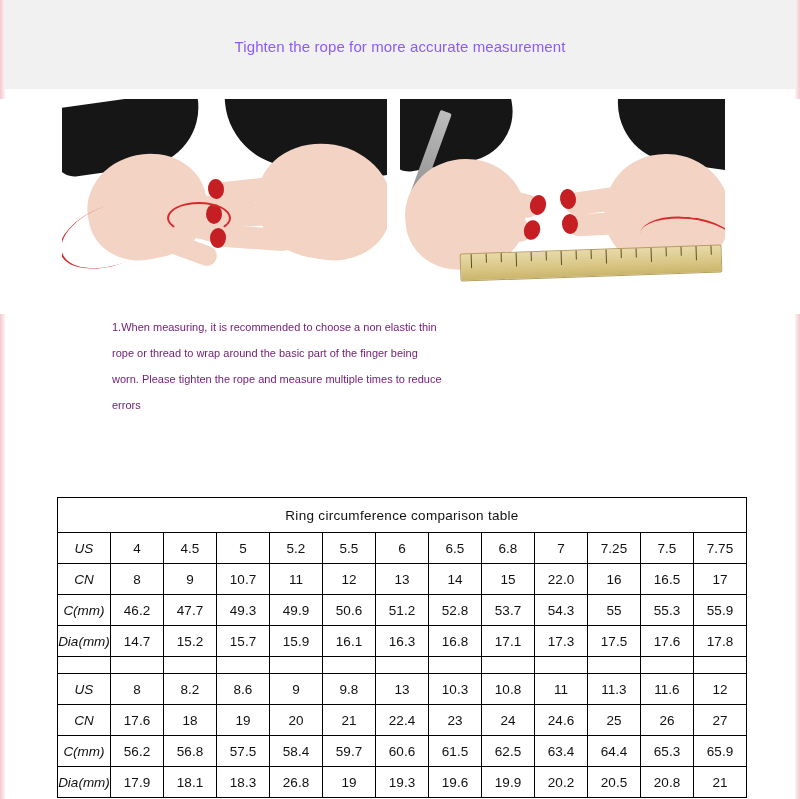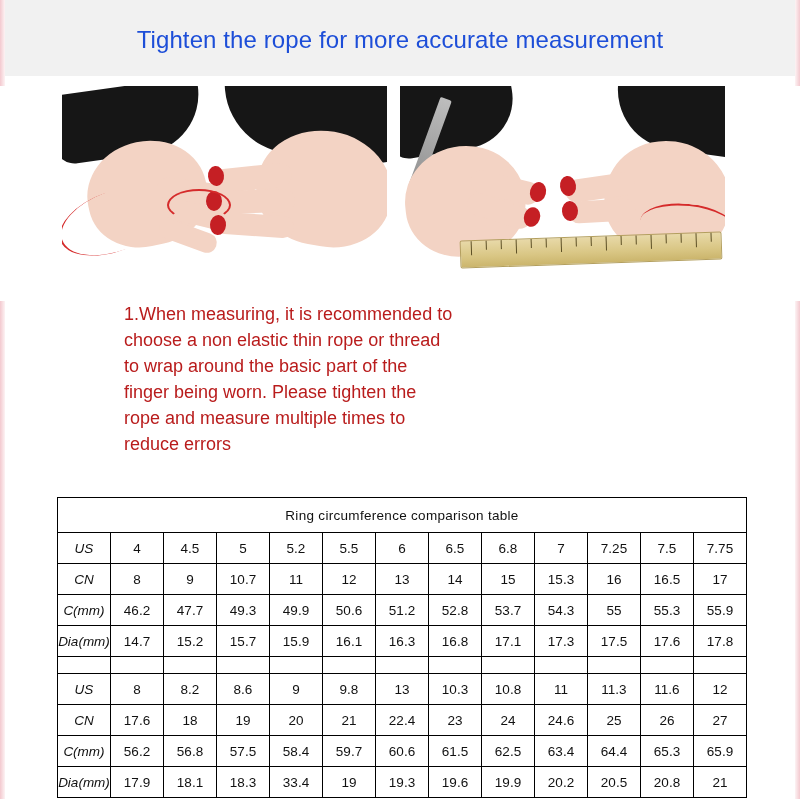--- a/index.html
+++ b/index.html
@@ -39,24 +39,24 @@
     text-align: center;
   }
   .header h1 {
     margin: 0 0 14px 0;
     font-size: 25px;
     font-weight: 400;
     color: #1b1b1b;
     letter-spacing: 0.2px;
   }
   .header h2 {
-    margin: 0;
-    font-size: 24px;
+    margin: 12px;
+    font-size: 15px;
     font-weight: 400;
-    color: #1d4ed8;
+    color: #8b5cf6;
     letter-spacing: 0.1px;
   }
 
   
   .photos {
     position: relative;
     width: 800px;
     height: 215px;
     background: #ffffff;
     margin-top: 10px;
@@ -124,24 +124,23 @@
   }
 
   
   .captions {
     position: relative;
     width: 800px;
     height: 120px;
   }
   .caption {
     position: absolute;
-    font-size: 18px;
+    font-size: 11px;
     line-height: 26px;
-    color: #b91c1c;
-    margin-left: 12px;
+    color: #701a75;
   }
   .caption-left { left: 112px; top: 0; width: 330px; }
   .caption-right { left: 455px; top: 26px; width: 300px; }
 
   
   .table-wrap {
     position: absolute;
     left: 57px;
     top: 497px;
     width: 612px;
@@ -285,21 +284,21 @@
           <tr>
             <td class="label-col">CN</td>
             <td>8</td>
             <td>9</td>
             <td>10.7</td>
             <td>11</td>
             <td>12</td>
             <td>13</td>
             <td>14</td>
             <td>15</td>
-            <td>15.3</td>
+            <td>22.0</td>
             <td>16</td>
             <td>16.5</td>
             <td>17</td>
           </tr>
           <tr>
             <td class="label-col">C(mm)</td>
             <td>46.2</td>
             <td>47.7</td>
             <td>49.3</td>
             <td>49.9</td>
@@ -385,21 +384,21 @@
             <td>63.4</td>
             <td>64.4</td>
             <td>65.3</td>
             <td>65.9</td>
           </tr>
           <tr>
             <td class="label-col">Dia(mm)</td>
             <td>17.9</td>
             <td>18.1</td>
             <td>18.3</td>
-            <td>33.4</td>
+            <td>26.8</td>
             <td>19</td>
             <td>19.3</td>
             <td>19.6</td>
             <td>19.9</td>
             <td>20.2</td>
             <td>20.5</td>
             <td>20.8</td>
             <td>21</td>
           </tr>
         </tbody>

